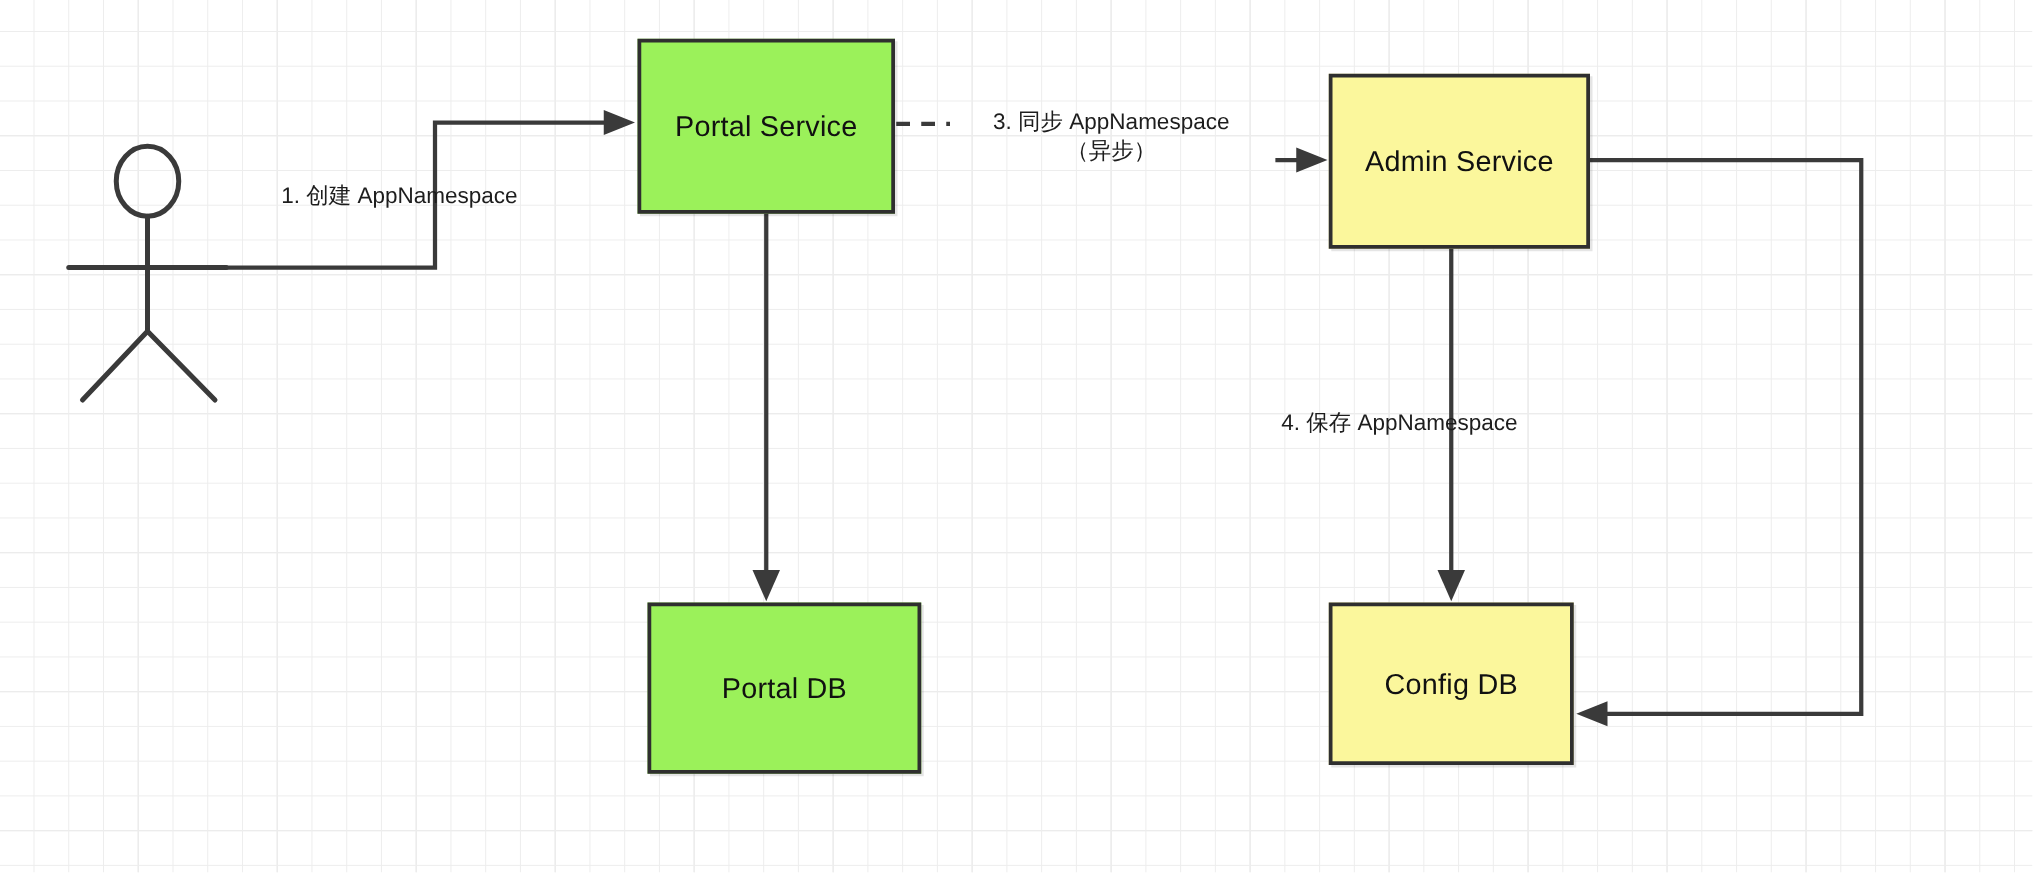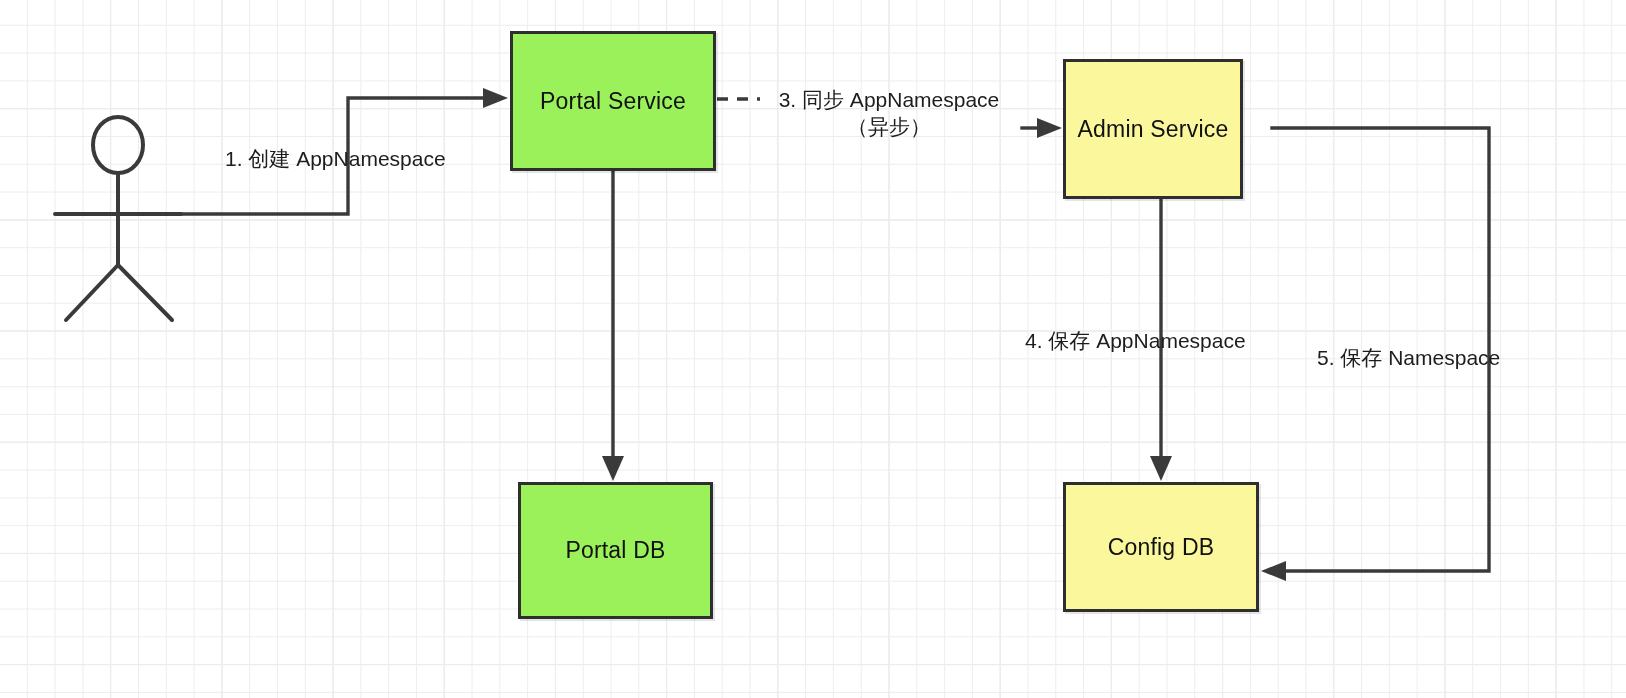--- a/index.html
+++ b/index.html
@@ -36,28 +36,28 @@
     color: #111111;
     font-size: 23px;
     font-family: "Liberation Sans", "DejaVu Sans", sans-serif;
     letter-spacing: 0.2px;
     box-shadow: 2px 2px 0 rgba(0,0,0,0.10);
   }
   .node.green { background: #9BF15A; }
   .node.yellow { background: #FBF79C; }
 
   #portal-service { left: 510px; top: 31px;  width: 206px; height: 140px; }
-  #admin-service  { left: 1063px; top: 59px; width: 180px; height: 140px; text-align: right; }
-  #portal-db      { left: 518px; top: 482px; width: 195px; height: 137px; }
+  #admin-service  { left: 1063px; top: 59px; width: 209px; height: 140px; text-align: right; }
+  #portal-db      { left: 518px; top: 482px; width: 219px; height: 137px; }
   #config-db      { left: 1063px; top: 482px; width: 196px; height: 130px; }
 
   .edge-label {
     position: absolute;
     color: #1d1d1d;
-    font-size: 21px;
+    font-size: 18px;
     font-family: "Liberation Sans", "DejaVu Sans", sans-serif;
     white-space: nowrap;
     line-height: 1.3;
   }
   .edge-label.centered { text-align: center; white-space: normal; }
 
   #label-1 { left: 209px; top: 145px; margin-left: 16px; }
   #label-2 { left: 473px; top: 313px; }
   #label-3 { left: 748px; top: 86px; width: 282px; }
   #label-4 { left: 1025px; top: 327px; }
@@ -158,15 +158,14 @@
   <div id="label-1" class="edge-label">1. 创建 AppNamespace</div>
 
 
   <div id="label-3" class="edge-label centered">
     <div>3. 同步 AppNamespace</div>
     <div>（异步）</div>
   </div>
 
   <div id="label-4" class="edge-label">4. 保存 AppNamespace</div>
 
-  <div id="label-5" class="edge-label">5. 保存 Namespace</div>
 
 </div>
 
 </body></html>

